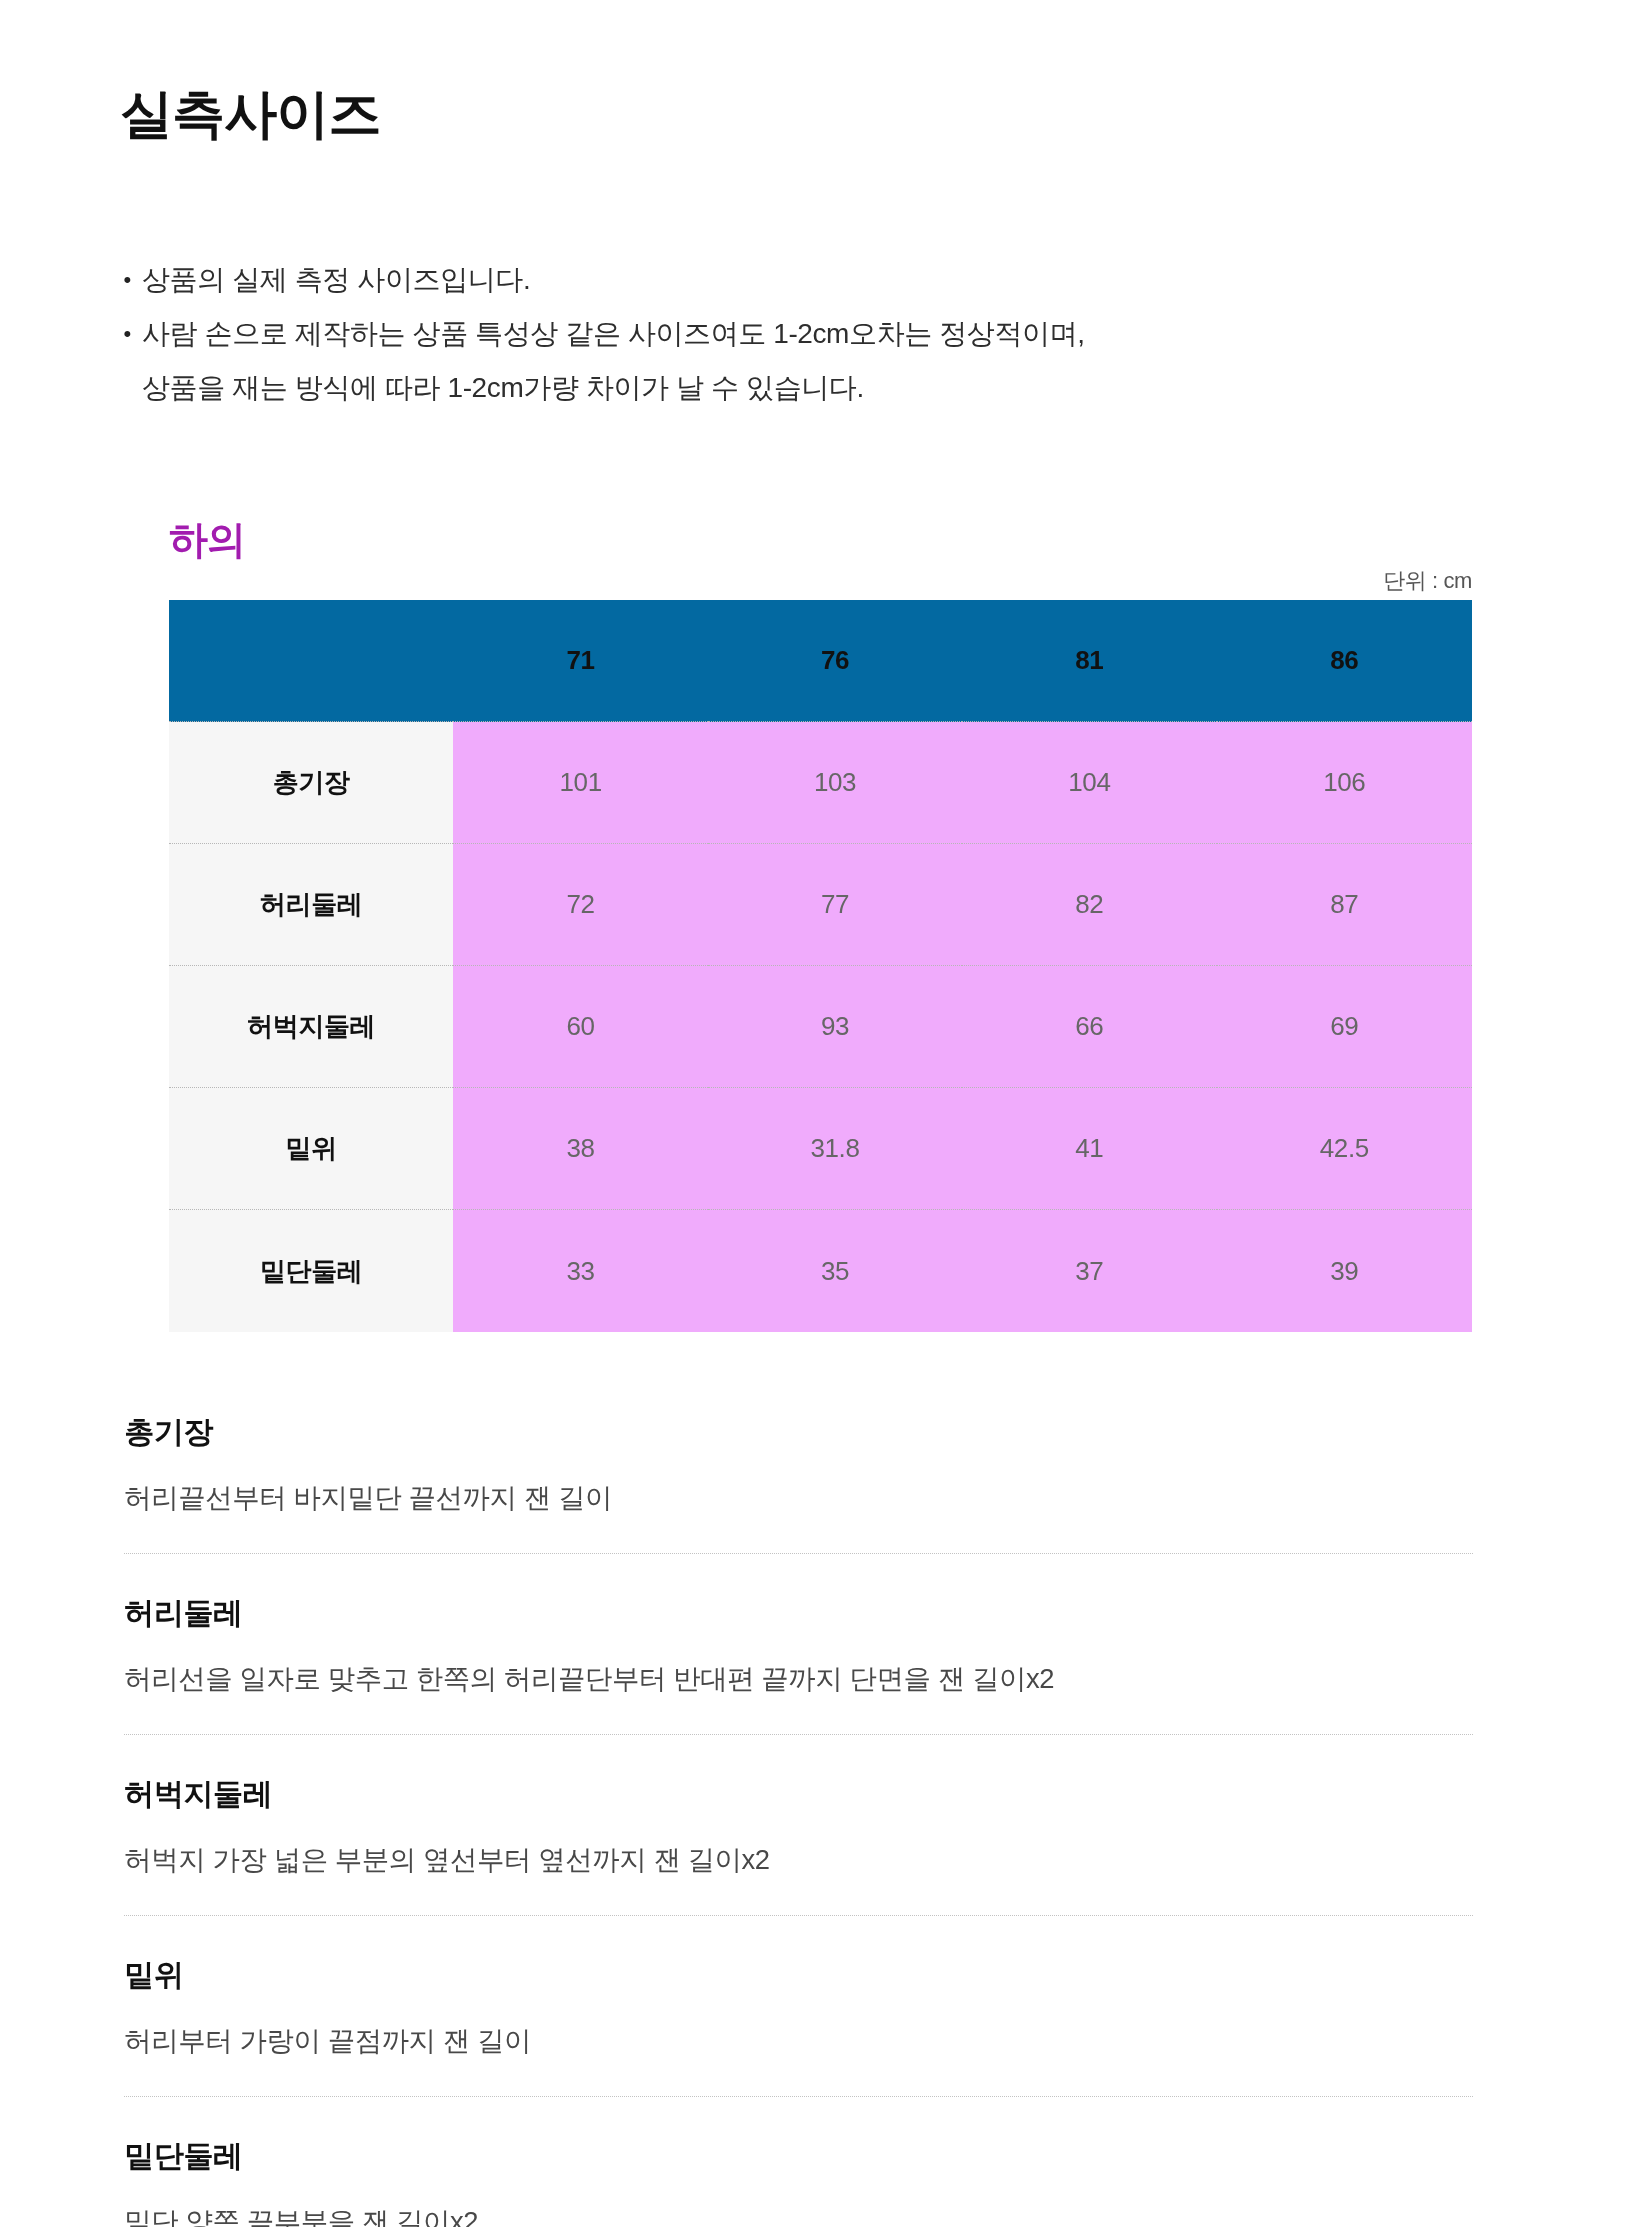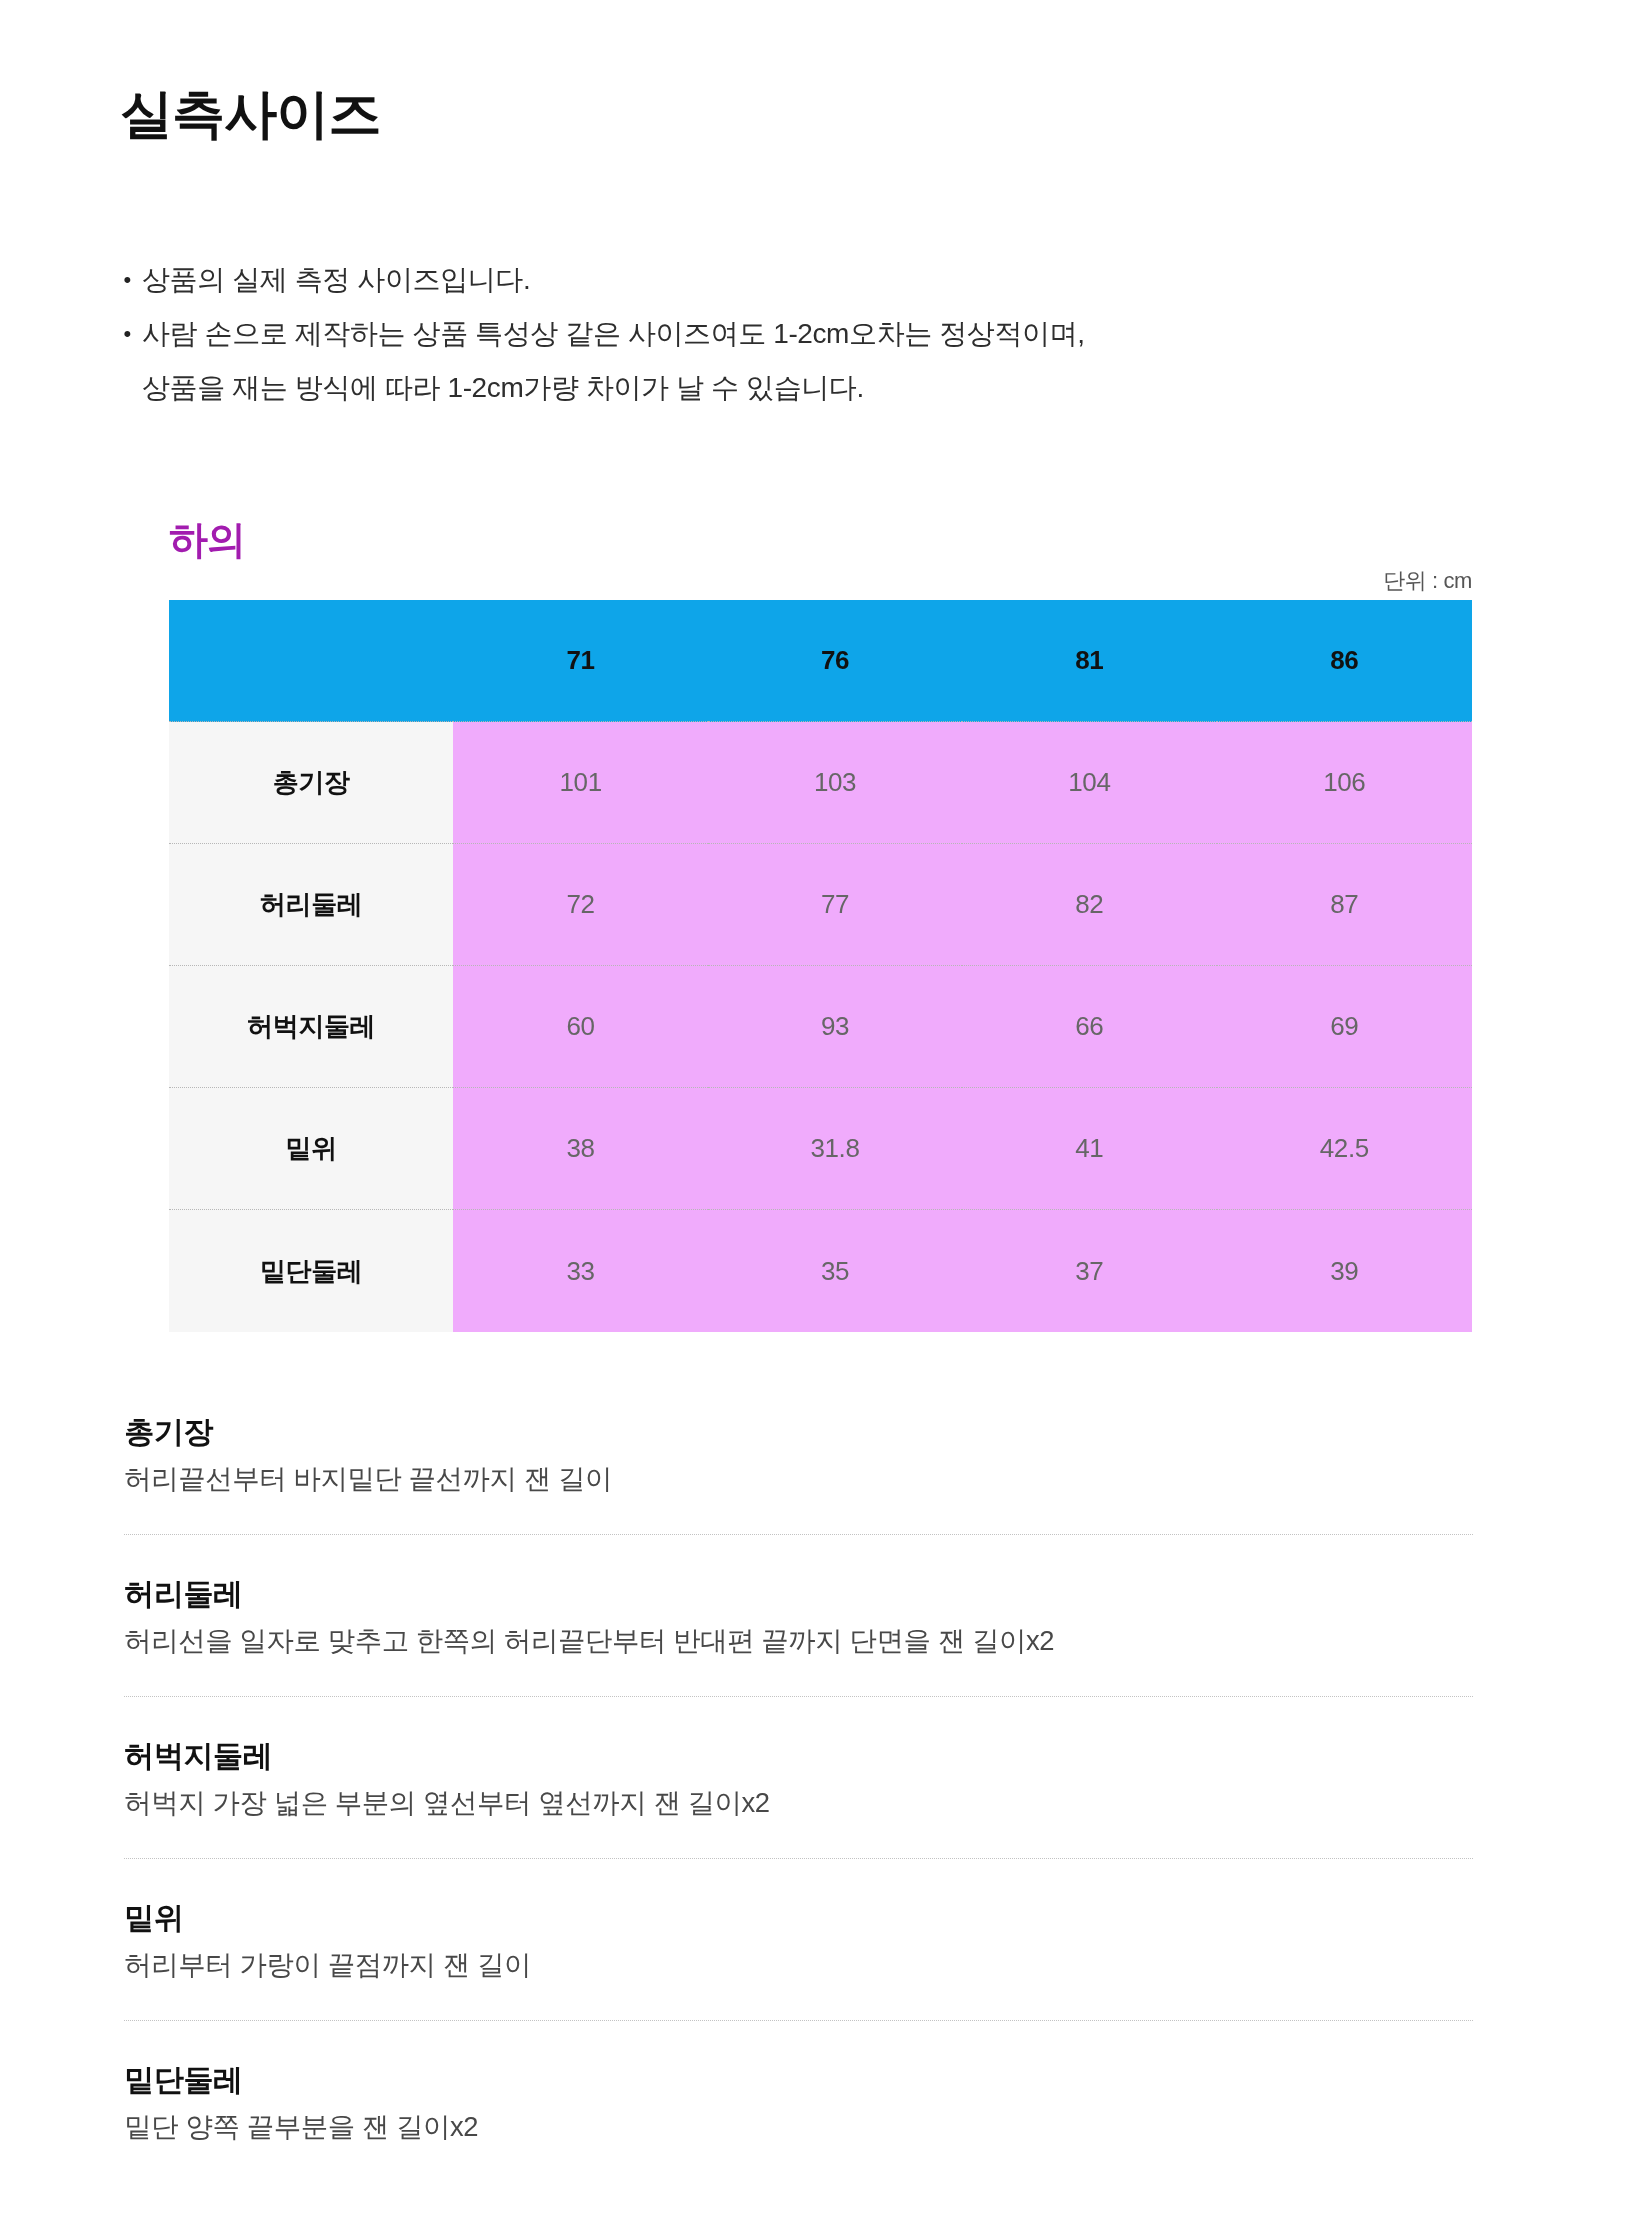--- a/index.html
+++ b/index.html
@@ -68,35 +68,35 @@
   }
   table.size-table td, table.size-table th {
     height: 122px;
     text-align: center;
     vertical-align: middle;
     font-size: 26px;
     letter-spacing: -0.4px;
   }
   table.size-table tr { border-bottom: 1.7px dotted #b7b7b7; }
   table.size-table tr:last-child { border-bottom: none; }
-  .cell-head { background: #0ea5e9; color: #111111; font-weight: 600; }
+  .cell-head { background: #0369a1; color: #111111; font-weight: 600; }
   .cell-label { background: #f6f6f6; color: #111111; font-weight: 600; }
   .cell-value { background: #f0abfc; color: #666666; font-weight: 400; }
 
   
   .definitions { margin-top: 79px; margin-left: 4.3px; width: 1349px; }
   .definition-term {
     font-size: 30px;
     font-weight: 700;
     line-height: 41px;
     letter-spacing: -0.4px;
     color: #111111;
   }
   .definition-description {
-    margin-top: 8px;
+    margin-top: 27px;
     font-size: 27.4px;
     font-weight: 400;
     line-height: 38px;
     letter-spacing: -0.4px;
     color: #484848;
   }
   .definition-divider {
     border: none;
     border-bottom: 1.7px dotted #c3c3c3;
     margin-top: 36px;

